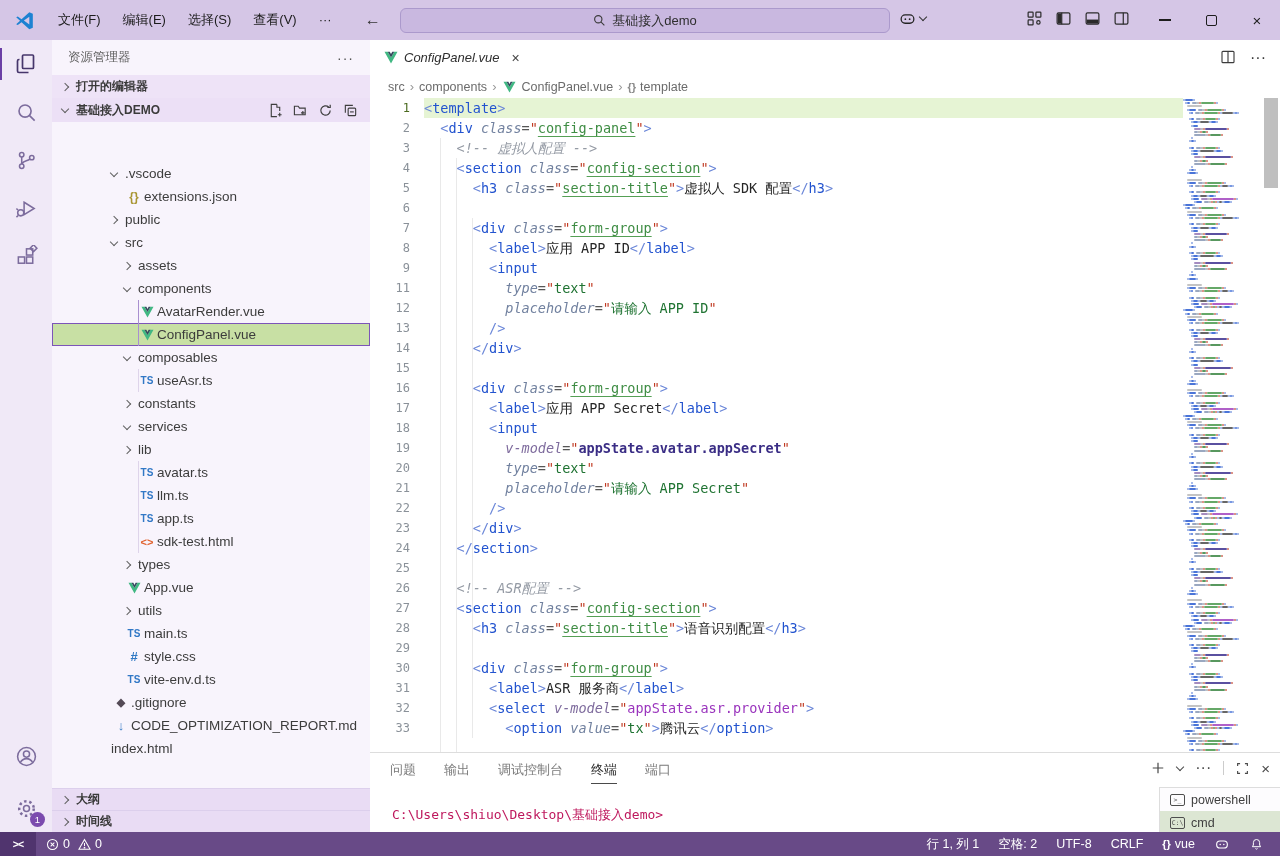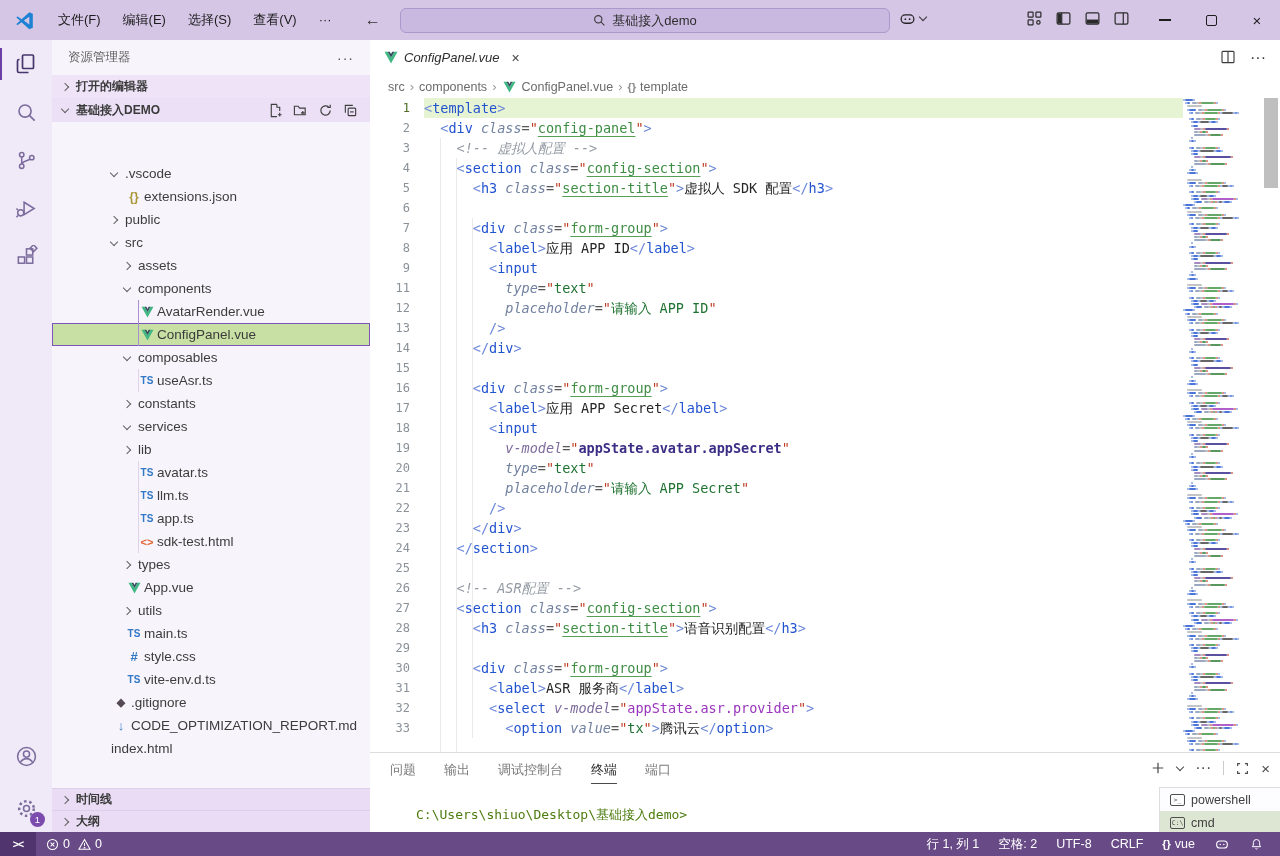--- a/index.html
+++ b/index.html
@@ -88,21 +88,21 @@
   .vscroll { position:absolute; top:0; right:0; width:18px; bottom:0; }
   .vthumb { position:absolute; top:0; left:2px; width:14px; height:90px; background:#bfbfbf; }
 
   
   .panel { height:80px; border-top:1px solid #ddd; position:relative; background:#fff; }
   .panel-tabs { display:flex; gap:28px; padding:0 20px; height:34px; align-items:center; font-size:13px; color:#7a7a7a; }
   .panel-tab { position:relative; padding:4px 0; }
   .panel-tab.active { color:#2b2b2b; border-bottom:1.5px solid #4a4a4a; }
   .panel-actions { position:absolute; right:10px; top:6px; display:flex; gap:12px; align-items:center; color:#4a4a4a; }
   .pa-sep { width:1px; height:14px; background:#ccc; }
-  .term-body { position:absolute; left:22px; bottom:8px; font-family:"DejaVu Sans Mono",monospace; font-size:13px; color:#4d7c0f;margin-left:24px; }
+  .term-body { position:absolute; left:22px; bottom:8px; font-family:"DejaVu Sans Mono",monospace; font-size:13px; color:#be185d; }
   .term-list { position:absolute; right:0; top:34px; bottom:0; width:121px; border-left:1px solid #ddd; border-top:1px solid #ddd; background:#fdfcfe; }
   .term-row { height:23px; display:flex; align-items:center; gap:6px; padding-left:10px; font-size:12.5px; color:#3e3e3e; }
   .term-row.sel { background:#dce6d3; }
   .term-ico { width:15px; height:12px; border:1px solid #4e4e4e; border-radius:2px; font-size:6.5px; line-height:10px; text-align:center; color:#4e4e4e; flex:none; font-family:"DejaVu Sans Mono",monospace; }
 
   
   .statusbar { position:absolute; bottom:0; left:0; width:1280px; height:24px; background:#684a87; color:#fff; display:flex; align-items:center; font-size:12.5px; }
   .remote { width:36px; height:24px; background:#50346e; display:flex; align-items:center; justify-content:center; font-size:10.5px; letter-spacing:-1px; font-weight:bold; }
   .problems { display:flex; align-items:center; gap:4px; padding:0 10px; }
   .sb-right { margin-left:auto; display:flex; align-items:center; gap:19px; padding-right:16px; }
@@ -404,25 +404,25 @@
           <span class="fi md">↓</span>
           <span class="lbl">CODE_OPTIMIZATION_REPORT.md</span>
         </div>
         <div class="trow" style="padding-left: 59px;">
           <span class="lbl">index.html</span>
         </div>
       </div>
     <div class="sb-bottom">
         <div class="sb-sect">
           <span class="chev closed"></span>
-          <span>时间线</span>
+          <span>大纲</span>
         </div>
         <div class="sb-sect">
           <span class="chev closed"></span>
-          <span>大纲</span>
+          <span>时间线</span>
         </div>
       </div>
   </div>
 
   <div class="editor-col">
     <div class="tabbar">
       <div class="tab">
         <span>
             <svg width="14" height="13" viewBox="0 0 16 15">
               <path fill="#41b883" d="M.5 1h3.7L8 7.6 11.8 1h3.7L8 14.4z"></path>

